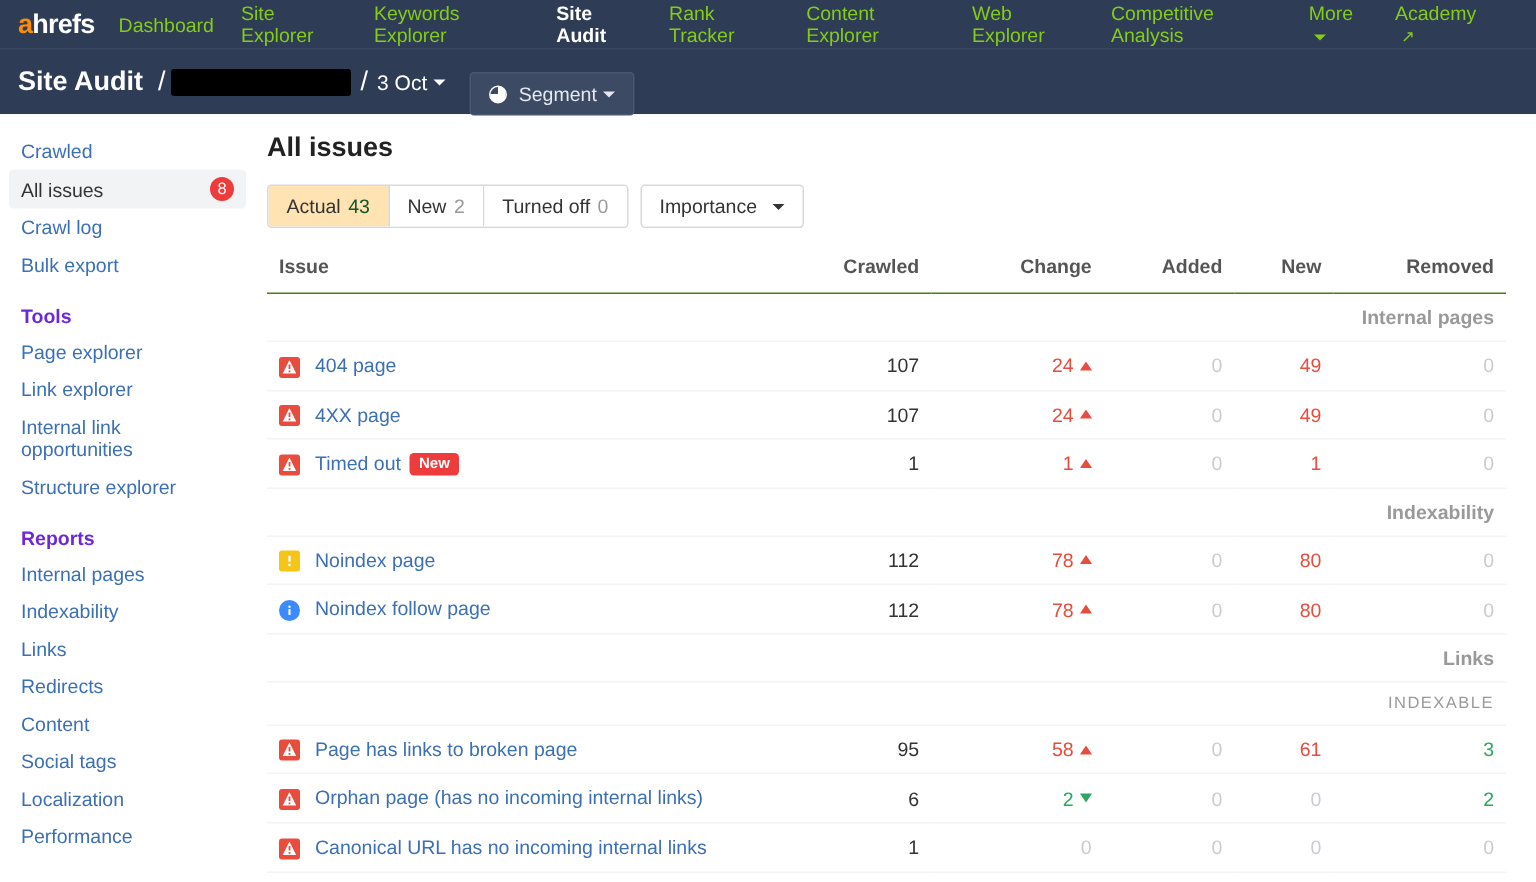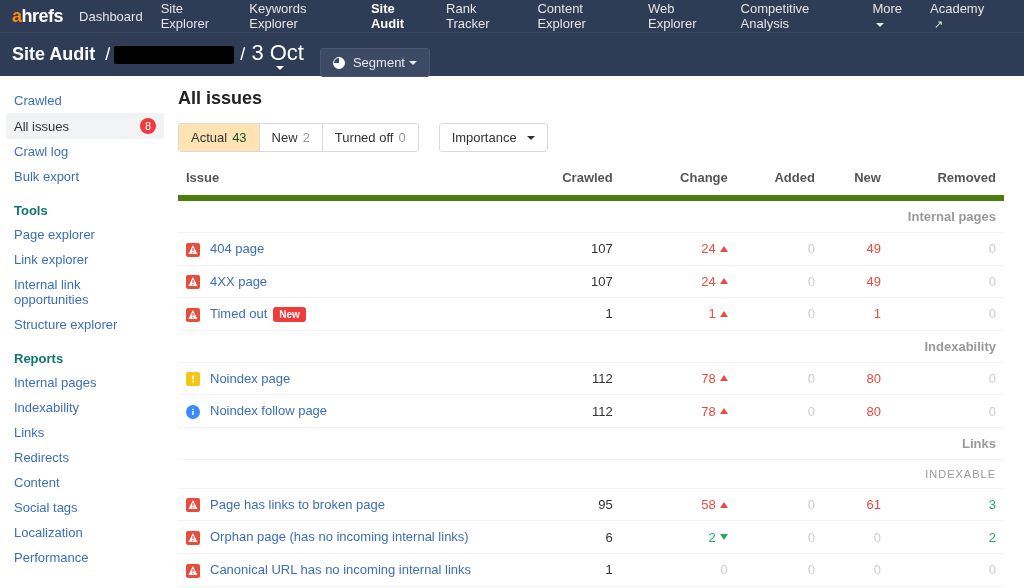--- a/index.html
+++ b/index.html
@@ -3,60 +3,60 @@
 <meta charset="utf-8">
 <style>
   * { box-sizing: border-box; margin: 0; padding: 0; }
   body { font-family: -apple-system, BlinkMacSystemFont, "Segoe UI", Helvetica, Arial, sans-serif; font-size: 13px; color: #333; background: #fff; width: 1024px; }
 
   
   .topnav { background: #2e3c56; color: #c6cdd9; height: 32px; display: flex; align-items: center; padding: 0 12px; font-size: 13px; }
   .logo { font-weight: 700; font-size: 18px; letter-spacing: -0.5px; margin-right: 16px; display: inline-flex; }
   .logo-a { color: #ff8b00; }
   .logo-rest { color: #fff; }
-  .topnav .nav-item { margin-right: 18px; cursor: pointer; color: #e5e5e5; }
+  .topnav .nav-item { margin-right: 18px; cursor: pointer; color: #84cc16; }
   .topnav .nav-item.active { color: #fff; font-weight: 600; }
   .topnav .spacer { flex: 1; }
   .caret-down { display: inline-block; margin-left: 4px; width: 0; height: 0; border-left: 4px solid transparent; border-right: 4px solid transparent; border-top: 4px solid currentColor; vertical-align: middle; }
   .ext-icon { display:inline-block; margin-left:4px; font-size:11px; }
 
   
   .subhead { background: #2e3c56; color: #fff; height: 44px; display: flex; align-items: center; padding: 0 12px; border-top: 1px solid rgba(255,255,255,0.06); }
   .subhead .title { font-size: 18px; font-weight: 600; margin-right: 6px; }
   .subhead .slash { margin: 0 4px; font-size: 18px; font-weight: 400; }
   .redact { display:inline-block; width: 120px; height: 18px; background: #000; border-radius: 2px; vertical-align: middle; }
   .subhead .slash2 { margin: 0 6px; font-size: 18px; font-weight: 400; }
-  .subhead .date { font-size: 22px; font-weight: 400; margin-right: 16px; display:inline-flex; align-items:center;flex-direction:column;}
+  .subhead .date { font-size: 14px; font-weight: 400; margin-right: 16px; display:inline-flex; align-items:center;}
   .segment-btn { background: #3d4a63; border: 1px solid #4a5770; color: #e6e9ef; padding: 6px 12px; border-radius: 3px; font-size: 13px; display: inline-flex; align-items: center; cursor: pointer; margin-top: 16px; }
   .segment-btn .pie { width: 12px; height: 12px; border-radius: 50%; background: conic-gradient(#fff 0 270deg, transparent 270deg 360deg); margin-right: 8px; border:1px solid #fff; }
 
   
   .wrap { display: flex; }
   .sidebar { width: 170px; padding: 12px 0 20px 0; font-size: 13px; color: #3b6fb6; }
   .sidebar .item { padding: 5px 14px; display:flex; align-items:center; justify-content:space-between; color:#3b6fb6; cursor:pointer; }
   .sidebar .item.active { background: #f2f3f5; color:#333; border-radius: 3px; margin: 0 6px; padding: 5px 8px; }
   .sidebar .badge { background:#ee3b3b; color:#fff; border-radius: 50%; width:16px; height:16px; font-size:11px; display:inline-flex; align-items:center; justify-content:center; }
-  .sidebar .section-label { padding: 14px 14px 4px; font-weight:700; color:#0f766e; }
+  .sidebar .section-label { padding: 14px 14px 4px; font-weight:700; color:#6d28d9; }
 
   .main { flex:1; padding: 12px 20px 20px 8px; }
   h1.page-title { font-size: 18px; font-weight: 700; margin: 0 0 14px 0; color:#222; }
 
   
-  .tabs { display:flex; gap:20px; margin-bottom: 8px; }
+  .tabs { display:flex; gap:8px; margin-bottom: 8px; }
   .tabgroup { display:inline-flex; border:1px solid #d6d9de; border-radius:3px; overflow:hidden; }
   .tab { padding: 6px 12px; font-size:13px; background:#fff; color:#333; border-right:1px solid #d6d9de; cursor:pointer; display:inline-flex; align-items:center; gap:5px;}
   .tab:last-child { border-right:none; }
   .tab.active { background:#ffe3b3; }
   .tab .count { color:#999; }
   .tab.active .count { color:#14532d; }
   .importance { border:1px solid #d6d9de; border-radius:3px; padding:6px 12px; display:inline-flex; align-items:center; gap:6px; cursor:pointer; }
 
   
   table.issues { width:100%; border-collapse: collapse; font-size:13px; }
-  table.issues th { text-align:right; font-weight:600; color:#555; padding: 10px 8px; border-bottom:6px solid #4d7c0f; }
+  table.issues th { text-align:right; font-weight:600; color:#555; padding: 10px 8px; border-bottom:1px solid #4d7c0f; }
   table.issues th.issue-col { text-align:left; width: 340px; }
   table.issues td { padding: 8px 8px; border-bottom:1px solid #f2f3f5; text-align:right; color:#999; }
   table.issues td.issue-cell { text-align:left; color:#3b6fb6; }
   .group-row td { font-weight:700; color:#222; text-align:left; padding-top:16px; border-bottom:none; }
   .subgroup-row td { color:#9aa0a8; letter-spacing:1px; font-size:11px; text-align:left; padding-top:14px; border-bottom:none; }
   .iicon { display:inline-flex; width:14px; height:14px; border-radius:2px; align-items:center; justify-content:center; margin-right:10px; vertical-align:middle; }
   .iicon.err { background:#e74c3c; }
   .iicon.warn { background:#f5c518; }
   .iicon.info { background:#3b8bff; border-radius:50%; }
   .iicon svg { width:10px; height:10px; }

